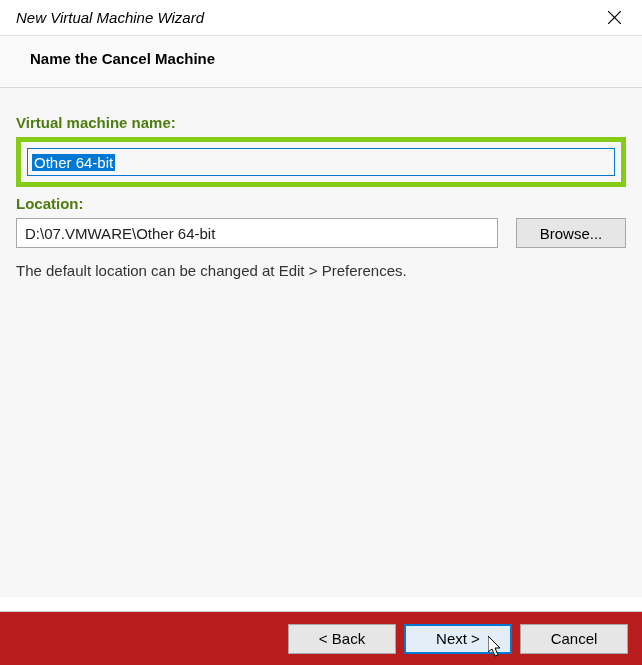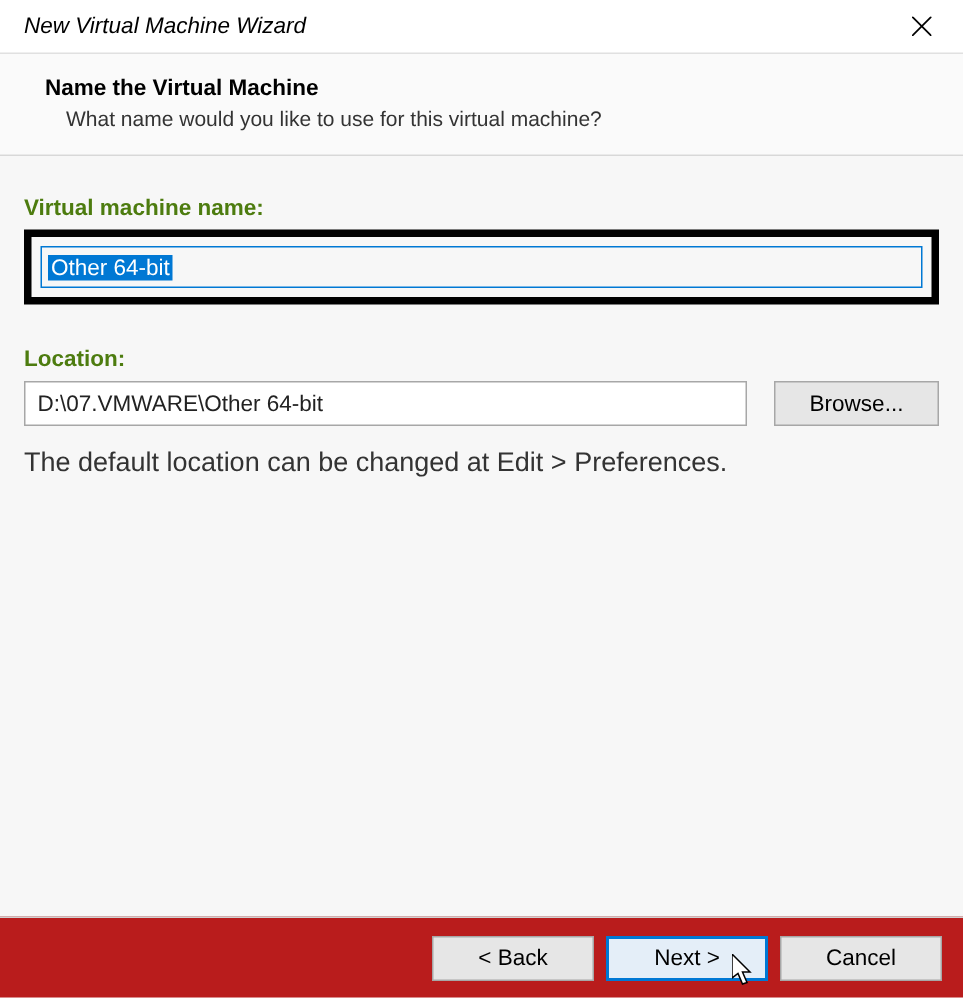--- a/index.html
+++ b/index.html
@@ -49,23 +49,23 @@
       background: #f7f7f7;
       height: calc(100% - 36px - 66px - 54px);
     }
     .label {
       font-size: 15px;
       color: #4d7c0f;
       margin-bottom: 6px;
       font-weight: bold;
     }
     .vmname-wrap {
-      border: 5px solid #000000;
+      border: 5px solid #84cc16;
       padding: 6px;
-      margin-bottom: 28px;
+      margin-bottom: 8px;
     }
     .vmname-field {
       width: 100%;
       height: 28px;
       border: 1px solid #0078d4;
       padding: 2px 4px;
       display: flex;
       align-items: center;
     }
     .vmname-field span {
@@ -92,21 +92,21 @@
     .browse-btn {
       width: 110px;
       height: 30px;
       border: 1px solid #a7a7a7;
       background: #e6e6e6;
       font-size: 15px;
       cursor: pointer;
       text-align: center;
     }
     .hint {
-      font-size: 18px;
+      font-size: 15px;
       color: #333;
     }
     .footer {
       position: absolute;
       bottom: 0; left: 0; right: 0;
       height: 54px;
       border-top: 1px solid #d0d0d0;
       background: #b91c1c;
       display: flex;
       justify-content: flex-end;
@@ -141,22 +141,21 @@
   <span class="titlebar-title">New Virtual Machine Wizard</span>
   <div class="close-btn">
     <svg viewBox="0 0 13 13">
         <line x1="0" y1="0" x2="13" y2="13" stroke="#000" stroke-width="1.2"></line>
         <line x1="13" y1="0" x2="0" y2="13" stroke="#000" stroke-width="1.2"></line>
       </svg>
   </div>
 </div>
 
 <div class="header">
-  <div class="header-title">Name the Virtual Machine</div>
-  <div class="header-subtitle">What name would you like to use for this virtual machine?</div>
+  <div class="header-title">Name the Cancel Machine</div>
 </div>
 <div class="divider"></div>
 
 <div class="body">
   <div class="label">Virtual machine name:</div>
   <div class="vmname-wrap">
     <div class="vmname-field">
       <span>Other 64-bit</span>
     </div>
   </div>

